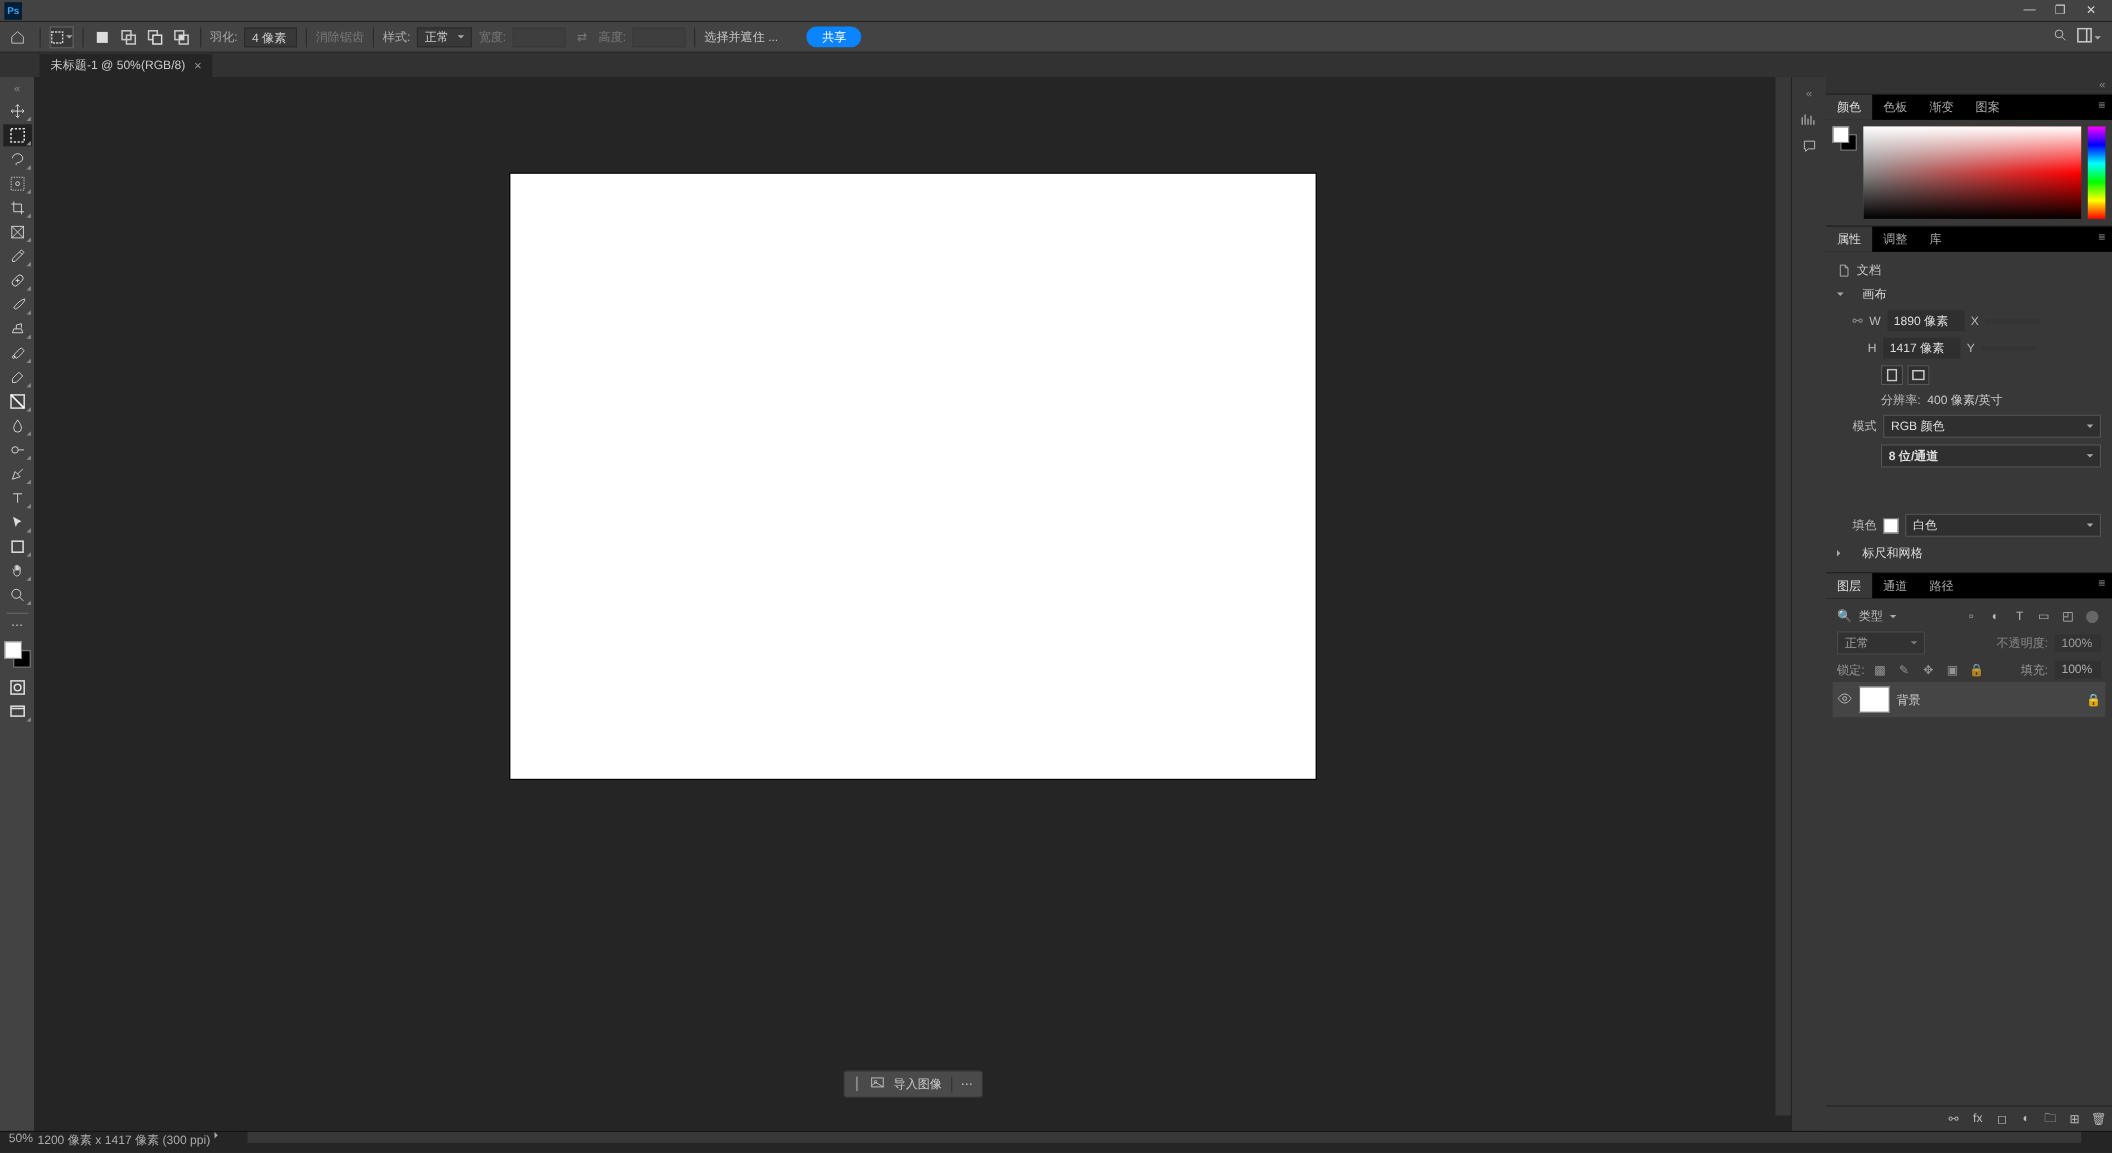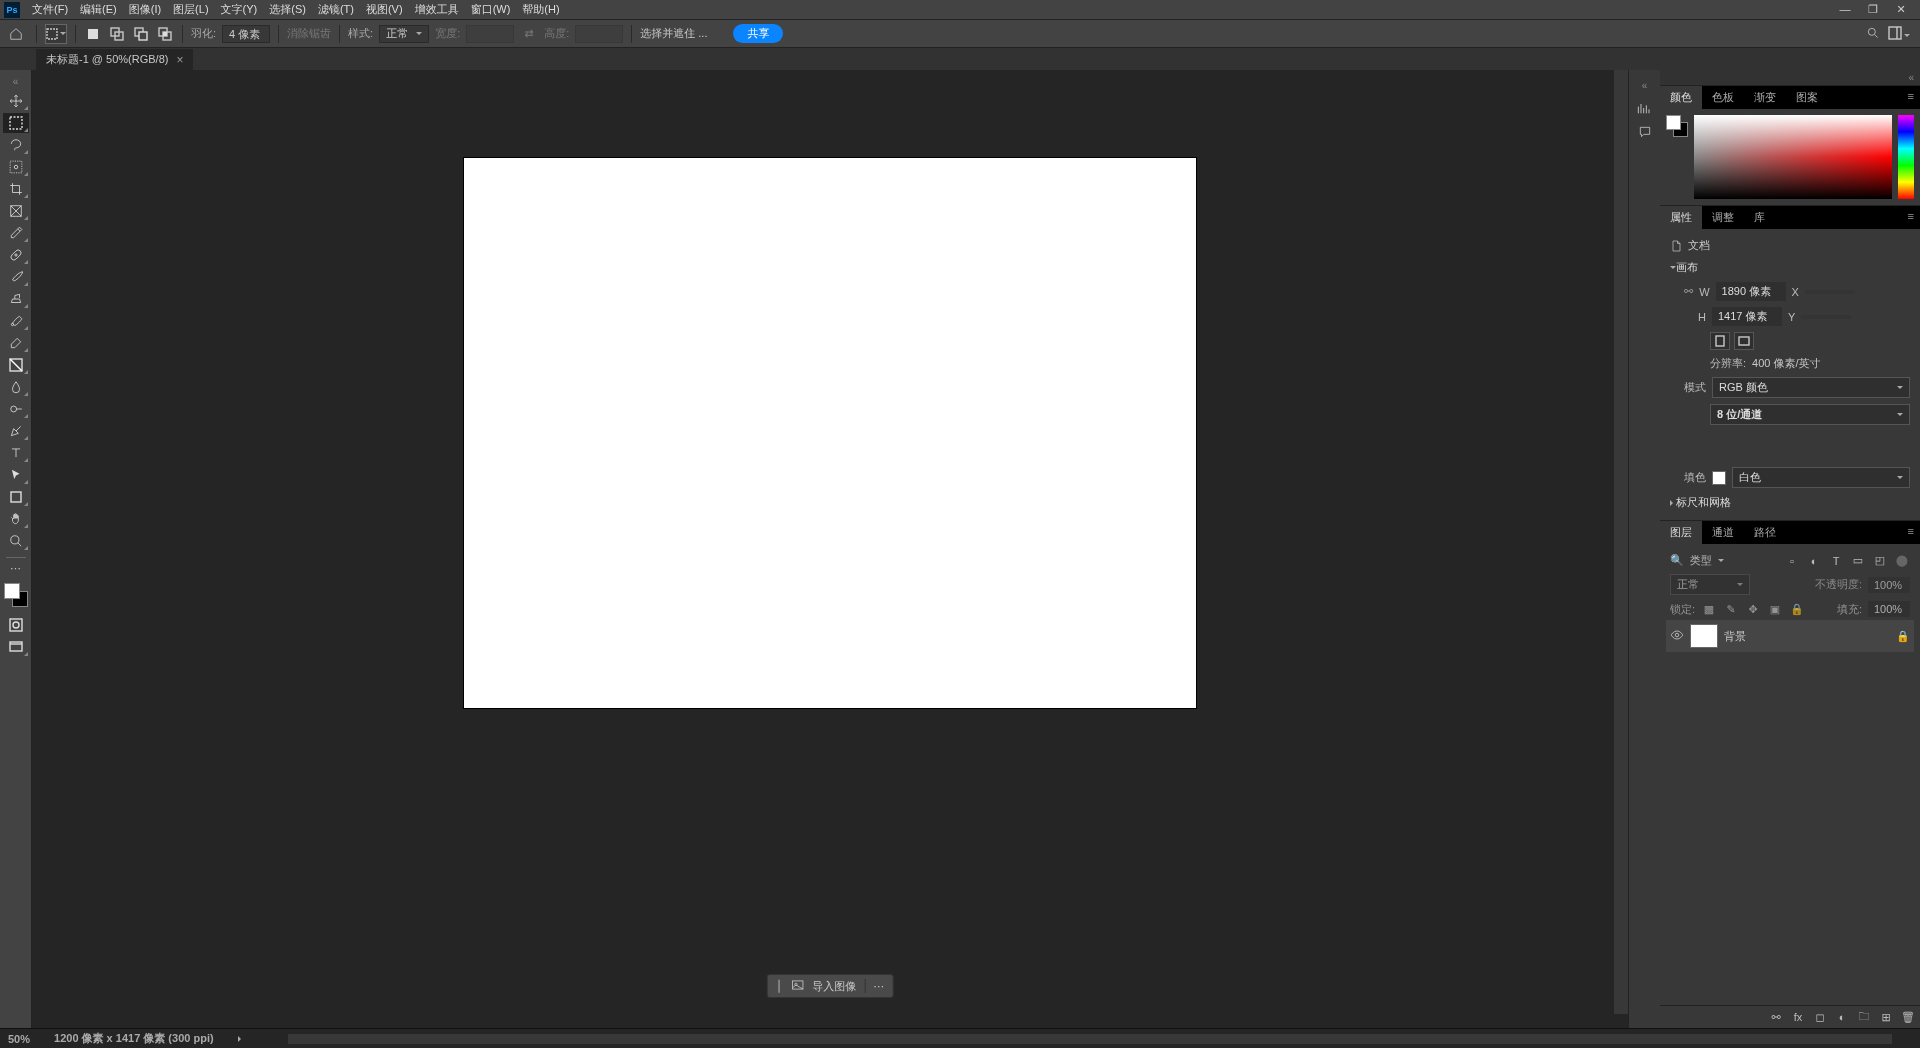--- a/index.html
+++ b/index.html
@@ -63,54 +63,41 @@
 .cp-fg { position: absolute; top: 0; left: 0; width: 15px; height: 15px; background: #fff; border: 1px solid #888; }
 .cp-bg { position: absolute; bottom: 0; right: 0; width: 15px; height: 15px; background: #000; border: 1px solid #888; }
 .cp-field { flex: 1; height: 84px; background: linear-gradient(to bottom, rgba(255,255,255,1), rgba(255,255,255,0) 50%, rgba(0,0,0,1)), linear-gradient(to right, #888, #f00); position:relative; }
 .cp-hue { width: 16px; height: 84px; background: linear-gradient(to bottom, #f0f, #00f, #0ff, #0f0, #ff0, #f00); }
 
 .prop-row { display: flex; align-items: center; gap: 6px; padding: 3px 4px; }
 .prop-label { color: #bbb; width: auto; }
 .prop-input { background: #2f2f2f; border: none; color: #ddd; padding: 2px 6px; width: 70px; }
 .prop-btn { background: #2f2f2f; border: 1px solid #555; width: 20px; height: 18px; display:flex; align-items:center; justify-content:center; }
 .prop-select { background: #2f2f2f; border: 1px solid #555; color: #ddd; padding: 2px 6px; flex:1; display:flex; justify-content:space-between; align-items:center; }
-.section-hdr { display:flex; align-items:center; gap:0; padding:4px; color:#ddd; }
+.section-hdr { display:flex; align-items:center; gap:17px; padding:4px; color:#ddd; }
 
 .layer-row { display: flex; align-items: center; gap: 6px; padding: 4px; background: #454545; }
 .layer-thumb { width: 28px; height: 24px; background: #fff; border: 1px solid #666; }
 .layer-foot { display: flex; gap: 6px; justify-content: flex-end; padding: 4px; border-top: 1px solid #222; }
 .lf-icon { width: 16px; height: 14px; display:flex; align-items:center; justify-content:center; color:#bbb; }
 
 
-.statusbar { height: 20px; background: #252525; display: flex; align-items: center; padding: 0 8px; color: #aaa; gap: 24px; border-top: 1px solid #111; font-weight: bold; }
+.statusbar { height: 20px; background: #252525; display: flex; padding: 0 8px; color: #aaa; gap: 4px; border-top: 1px solid #111; }
 .status-scroll { flex:1; height:10px; background:#383838; margin: 0 20px; }
 
 svg { stroke: currentColor; fill: none; stroke-width: 1.4; }
 .tri-down { width:0; height:0; border:3px solid transparent; border-top-color:#aaa; margin-top:3px; display:inline-block; }
 .tri-right { width:0; height:0; border:3px solid transparent; border-left-color:#aaa; display:inline-block; }
 .collapse-arrow { color:#888; font-size:10px; padding:2px 6px; }
 </style>
 </head>
 <body>
 
 <div class="menubar">
   <div class="ps-logo">Ps</div>
-  <div id="menu-holder" style="display:flex;">
-      <div class="menu-item">文件(F)</div>
-      <div class="menu-item">编辑(E)</div>
-      <div class="menu-item">图像(I)</div>
-      <div class="menu-item">图层(L)</div>
-      <div class="menu-item">文字(Y)</div>
-      <div class="menu-item">选择(S)</div>
-      <div class="menu-item">滤镜(T)</div>
-      <div class="menu-item">视图(V)</div>
-      <div class="menu-item">增效工具</div>
-      <div class="menu-item">窗口(W)</div>
-      <div class="menu-item">帮助(H)</div>
-    </div>
   <div class="win-controls">
     <div class="win-btn">—</div>
     <div class="win-btn">❐</div>
     <div class="win-btn">✕</div>
   </div>
 </div>
 
 <div class="optionsbar">
   <div class="home-btn">
       <svg width="14" height="14" viewBox="0 0 24 24">

